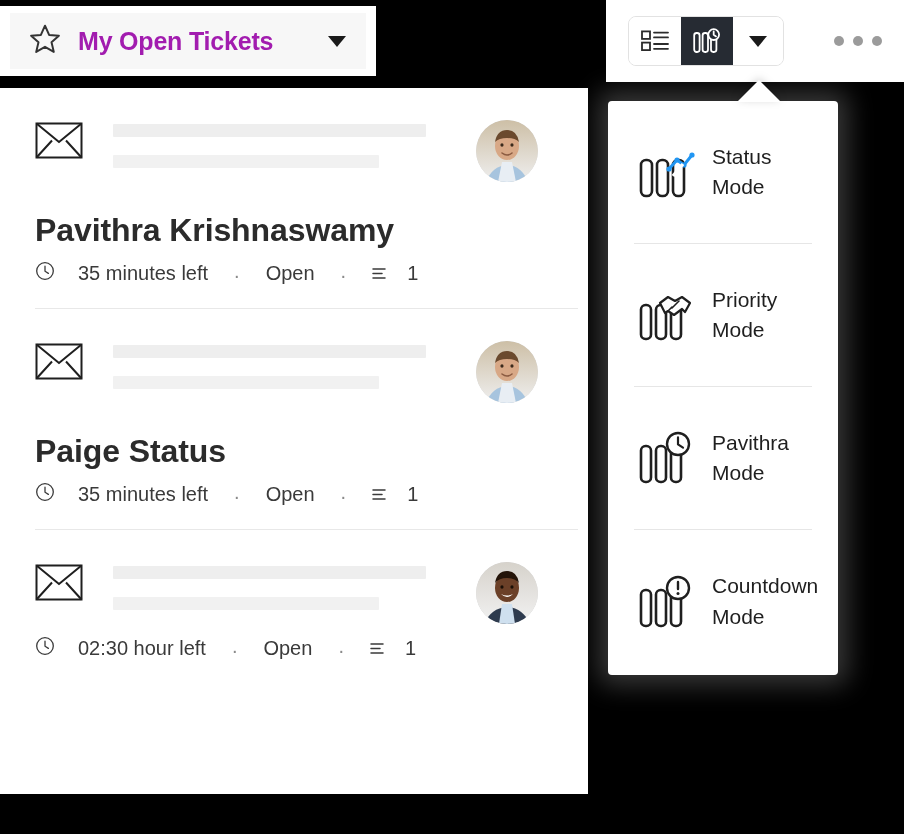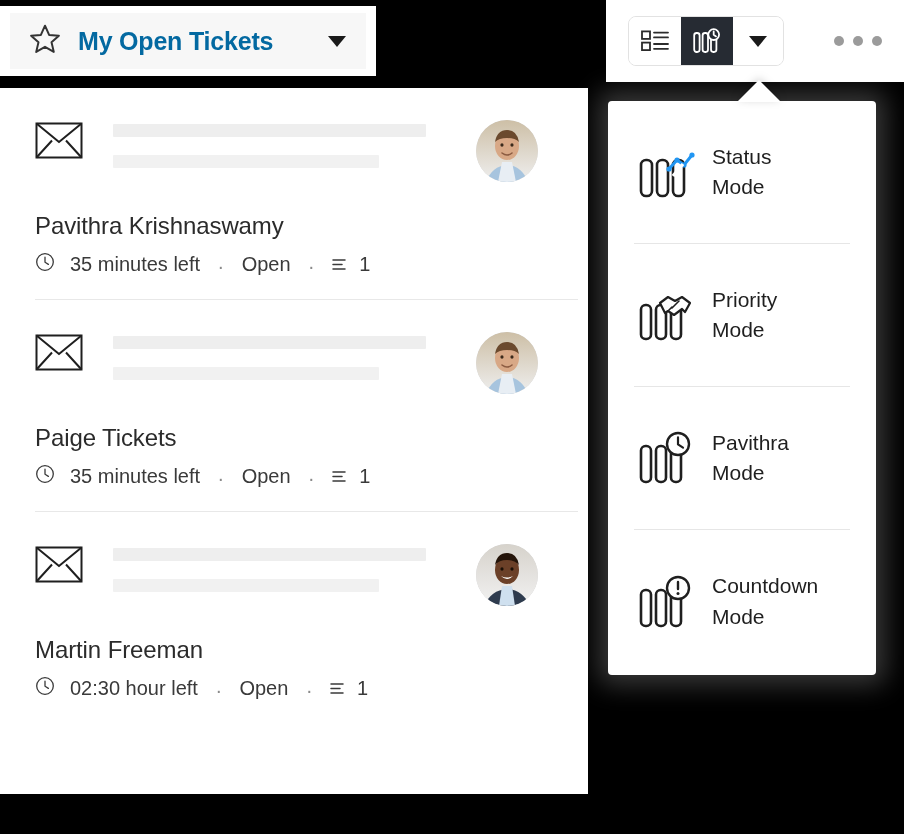--- a/index.html
+++ b/index.html
@@ -40,21 +40,21 @@
     gap: 16px;
     background: #f7f7f7;
     height: 56px;
     width: 356px;
     padding: 0 14px 0 18px;
   }
   .star-icon { flex: 0 0 auto; display: block; }
   .view-title {
     font-size: 25px;
     font-weight: bold;
-    color: #0369a1;
+    color: #a21caf;
     letter-spacing: -0.2px;
     white-space: nowrap;
     flex: 1 1 auto;
   }
   .caret-down {
     width: 0; height: 0;
     border-left: 9px solid transparent;
     border-right: 9px solid transparent;
     border-top: 11px solid #1a1a1a;
     flex: 0 0 auto;
@@ -102,32 +102,33 @@
     height: 62px;
     border-radius: 50%;
     overflow: hidden;
     background: #d7d7d7;
     position: relative;
     margin-top: 2px;
   }
   .avatar svg { display: block; width: 62px; height: 62px; }
 
   .ticket-name {
-    font-size: 24px;
+    font-size: 32px;
     color: #2b2b2b;
     margin-top: 30px;
     letter-spacing: -0.1px;
+    font-weight: bold;
   }
   .ticket-meta {
     display: flex;
     align-items: center;
     margin-top: 12px;
     font-size: 20px;
     color: #3a3a3a;
-    gap: 8px;
+    gap: 16px;
   }
   .clock-icon { margin-right: 7px; flex: 0 0 auto; display:block; }
   .meta-sep {
     color: #8a8a8a;
     padding: 0 10px;
     font-size: 20px;
     line-height: 1;
     position: relative;
     top: -3px;
   }
@@ -194,21 +195,21 @@
     border-left: 22px solid transparent;
     border-right: 22px solid transparent;
     border-bottom: 22px solid #ffffff;
     z-index: 4;
     filter: drop-shadow(0 -2px 4px rgba(0,0,0,0.18));
   }
   .mode-panel {
     position: absolute;
     left: 608px;
     top: 101px;
-    width: 268px;
+    width: 230px;
     height: 574px;
     background: #ffffff;
     border-radius: 4px;
     box-shadow: 0 0 26px 10px rgba(255,255,255,0.22);
     z-index: 3;
     padding: 0 26px;
   }
   .mode-item {
     display: flex;
     align-items: center;
@@ -336,21 +337,21 @@
               <path d="M26 42 h10 l4 20 h-18z" fill="#e8eef4"></path>
               <ellipse cx="31" cy="26" rx="12" ry="14" fill="#d8a886"></ellipse>
               <path d="M19 22 q2-12 12-12 t12 12 q-4-4-12-4 t-12 4z" fill="#6b4a2e"></path>
               <ellipse cx="26" cy="25" rx="1.6" ry="1.8" fill="#3b2a1c"></ellipse>
               <ellipse cx="36" cy="25" rx="1.6" ry="1.8" fill="#3b2a1c"></ellipse>
               <path d="M26 33 q5 4 10 0" stroke="#8c5c42" stroke-width="1.6" fill="none" stroke-linecap="round"></path>
             </g>
           </svg>
         </div>
       </div>
-      <div class="ticket-name">Paige Tickets</div>
+      <div class="ticket-name">Paige Status</div>
       <div class="ticket-meta">
         <span class="clock-icon">
           <svg width="20" height="20" viewBox="0 0 20 20" fill="none" stroke="#3a3a3a" stroke-width="1.3">
             <circle cx="10" cy="10" r="8.3"></circle>
               <path d="M10 5.2 V10.2 L13.4 12.4" stroke-linecap="round"></path>
           </svg>
         </span>
         <span>35 minutes left</span>
         <span class="meta-sep">.</span>
         <span>Open</span>
@@ -396,21 +397,20 @@
               <path d="M26 42 h10 l3 20 h-16z" fill="#cfe0ef"></path>
               <ellipse cx="31" cy="26" rx="12" ry="14" fill="#6b4028"></ellipse>
               <path d="M19 21 q2-12 12-12 t12 12 q-4-5-12-5 t-12 5z" fill="#241409"></path>
               <ellipse cx="26" cy="25" rx="1.6" ry="1.7" fill="#1a0f07"></ellipse>
               <ellipse cx="36" cy="25" rx="1.6" ry="1.7" fill="#1a0f07"></ellipse>
               <path d="M25 32 q6 6 12 0 -6 3 -12 0z" fill="#ffffff"></path>
             </g>
           </svg>
         </div>
       </div>
-      <div class="ticket-name">Martin Freeman</div>
       <div class="ticket-meta">
         <span class="clock-icon">
           <svg width="20" height="20" viewBox="0 0 20 20" fill="none" stroke="#3a3a3a" stroke-width="1.3">
             <circle cx="10" cy="10" r="8.3"></circle>
               <path d="M10 5.2 V10.2 L13.4 12.4" stroke-linecap="round"></path>
           </svg>
         </span>
         <span>02:30 hour left</span>
         <span class="meta-sep">.</span>
         <span>Open</span>

